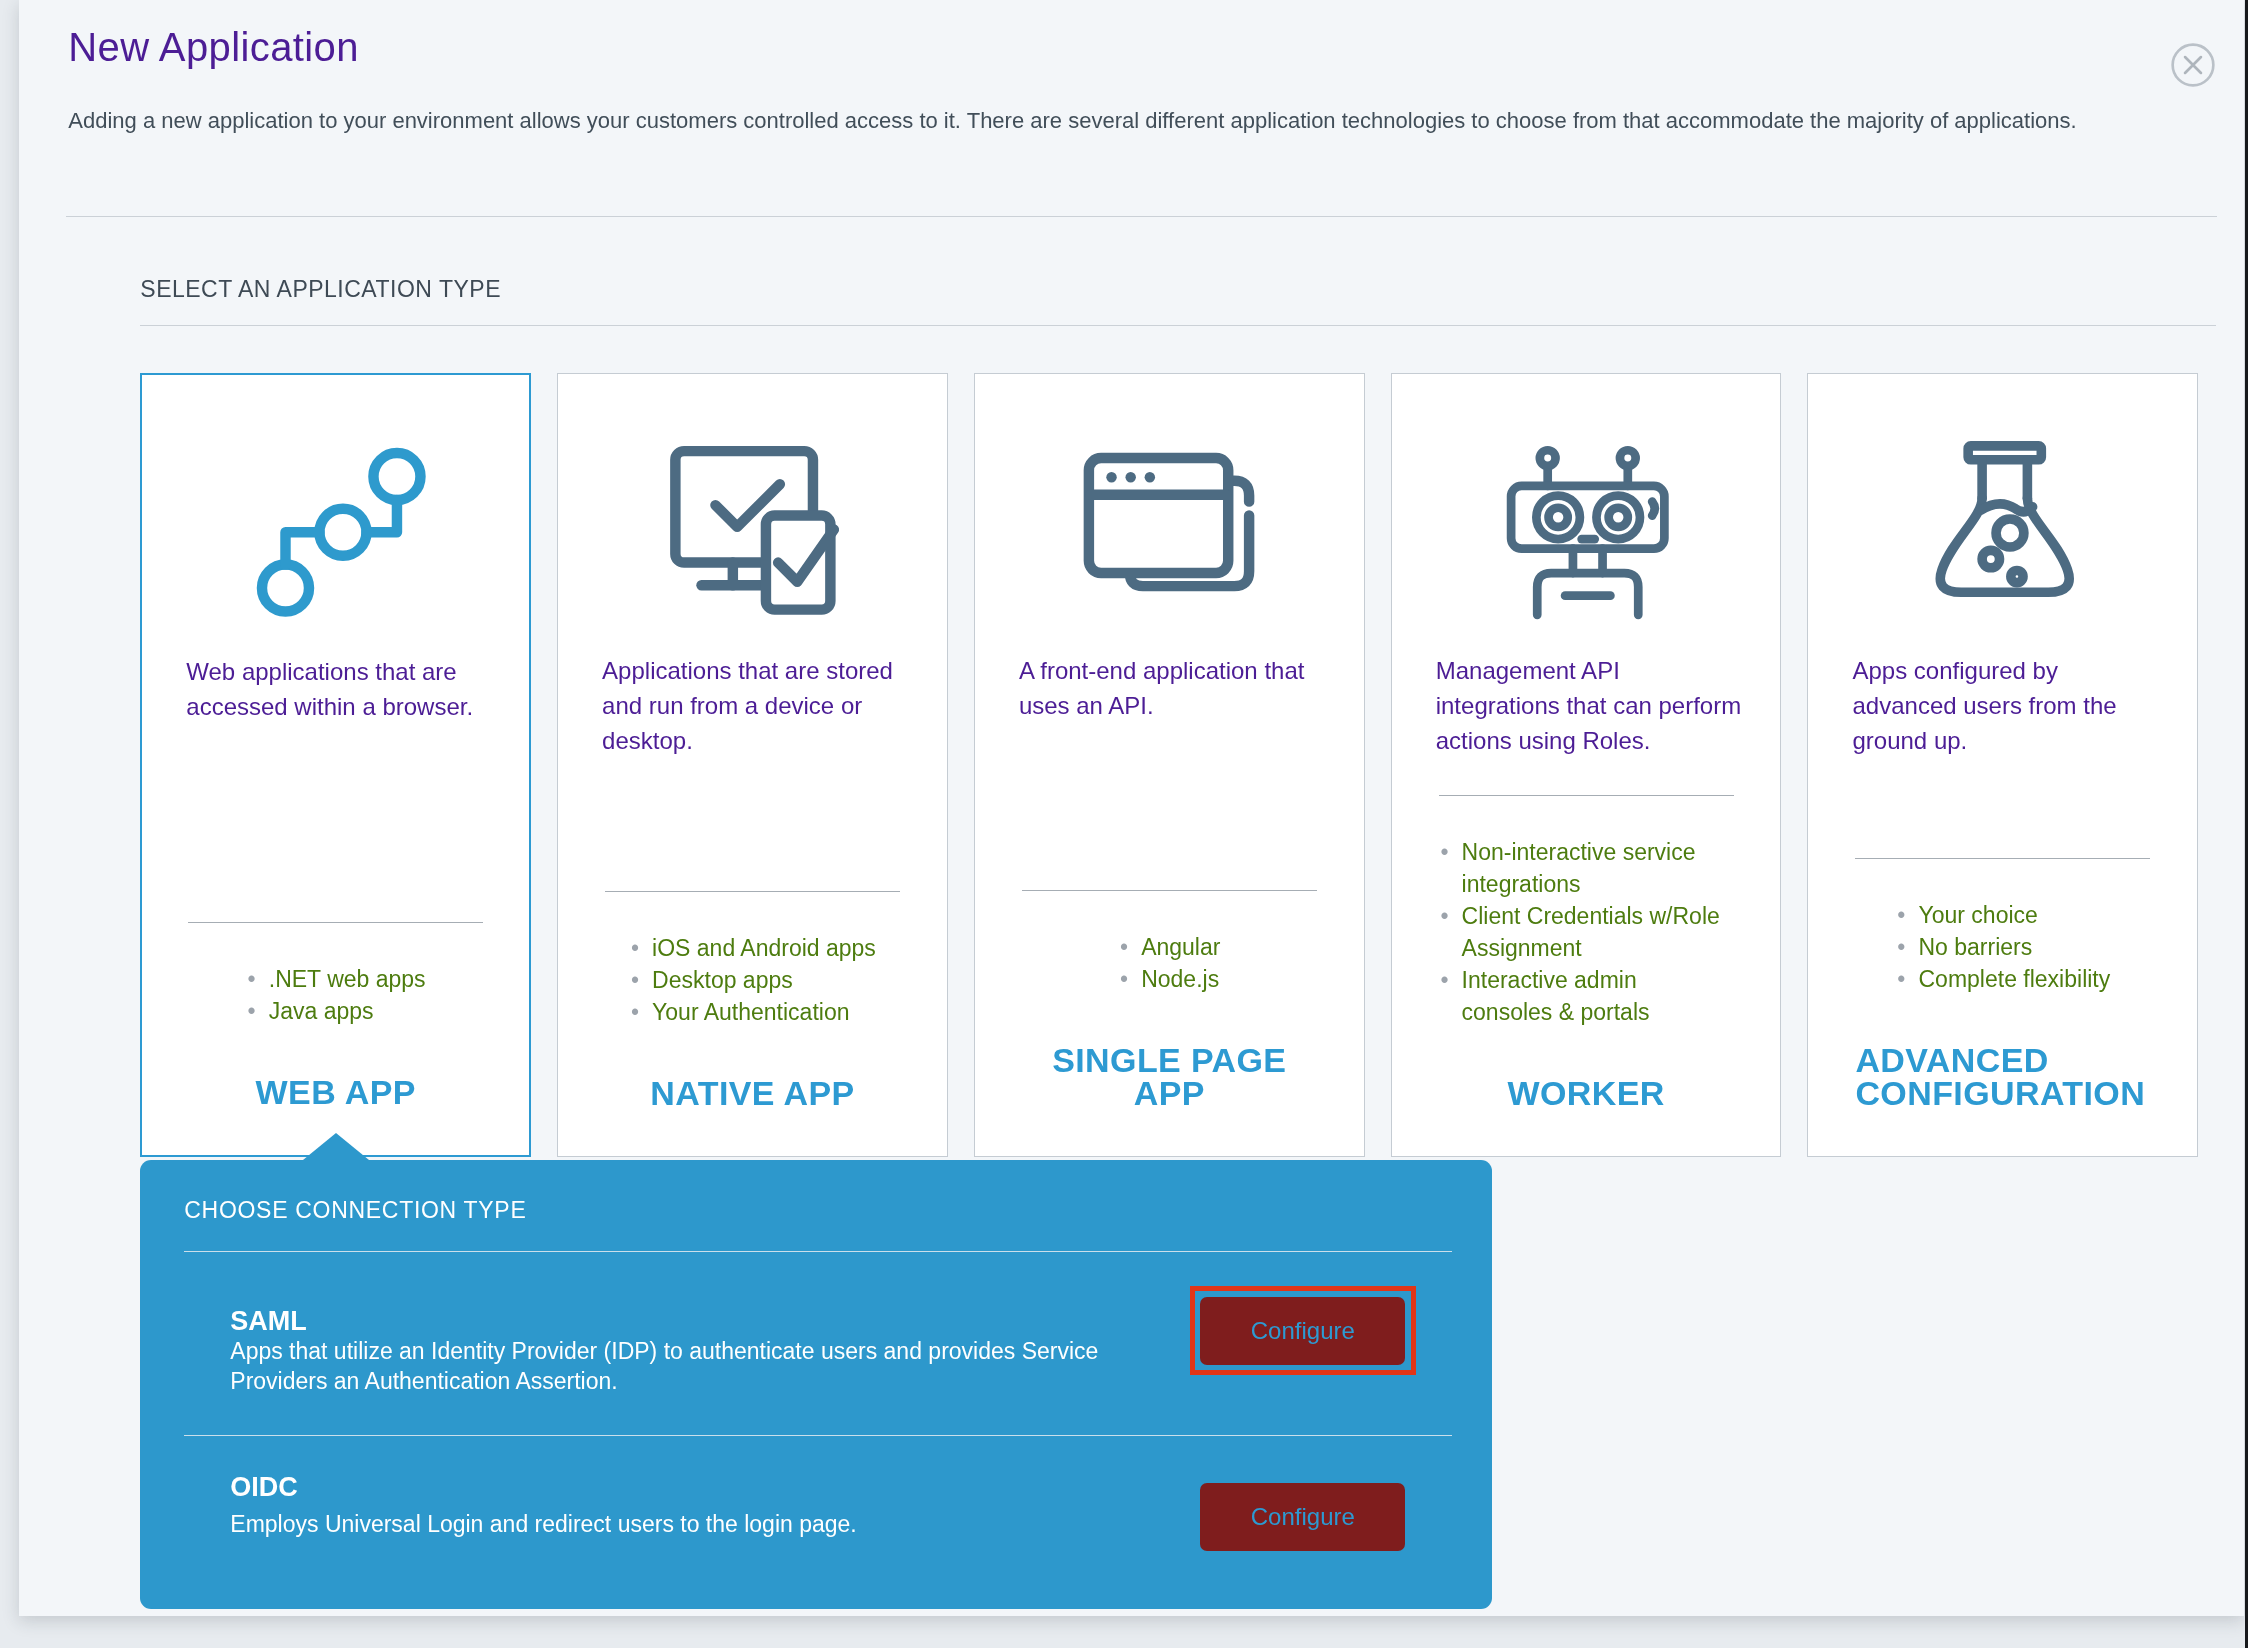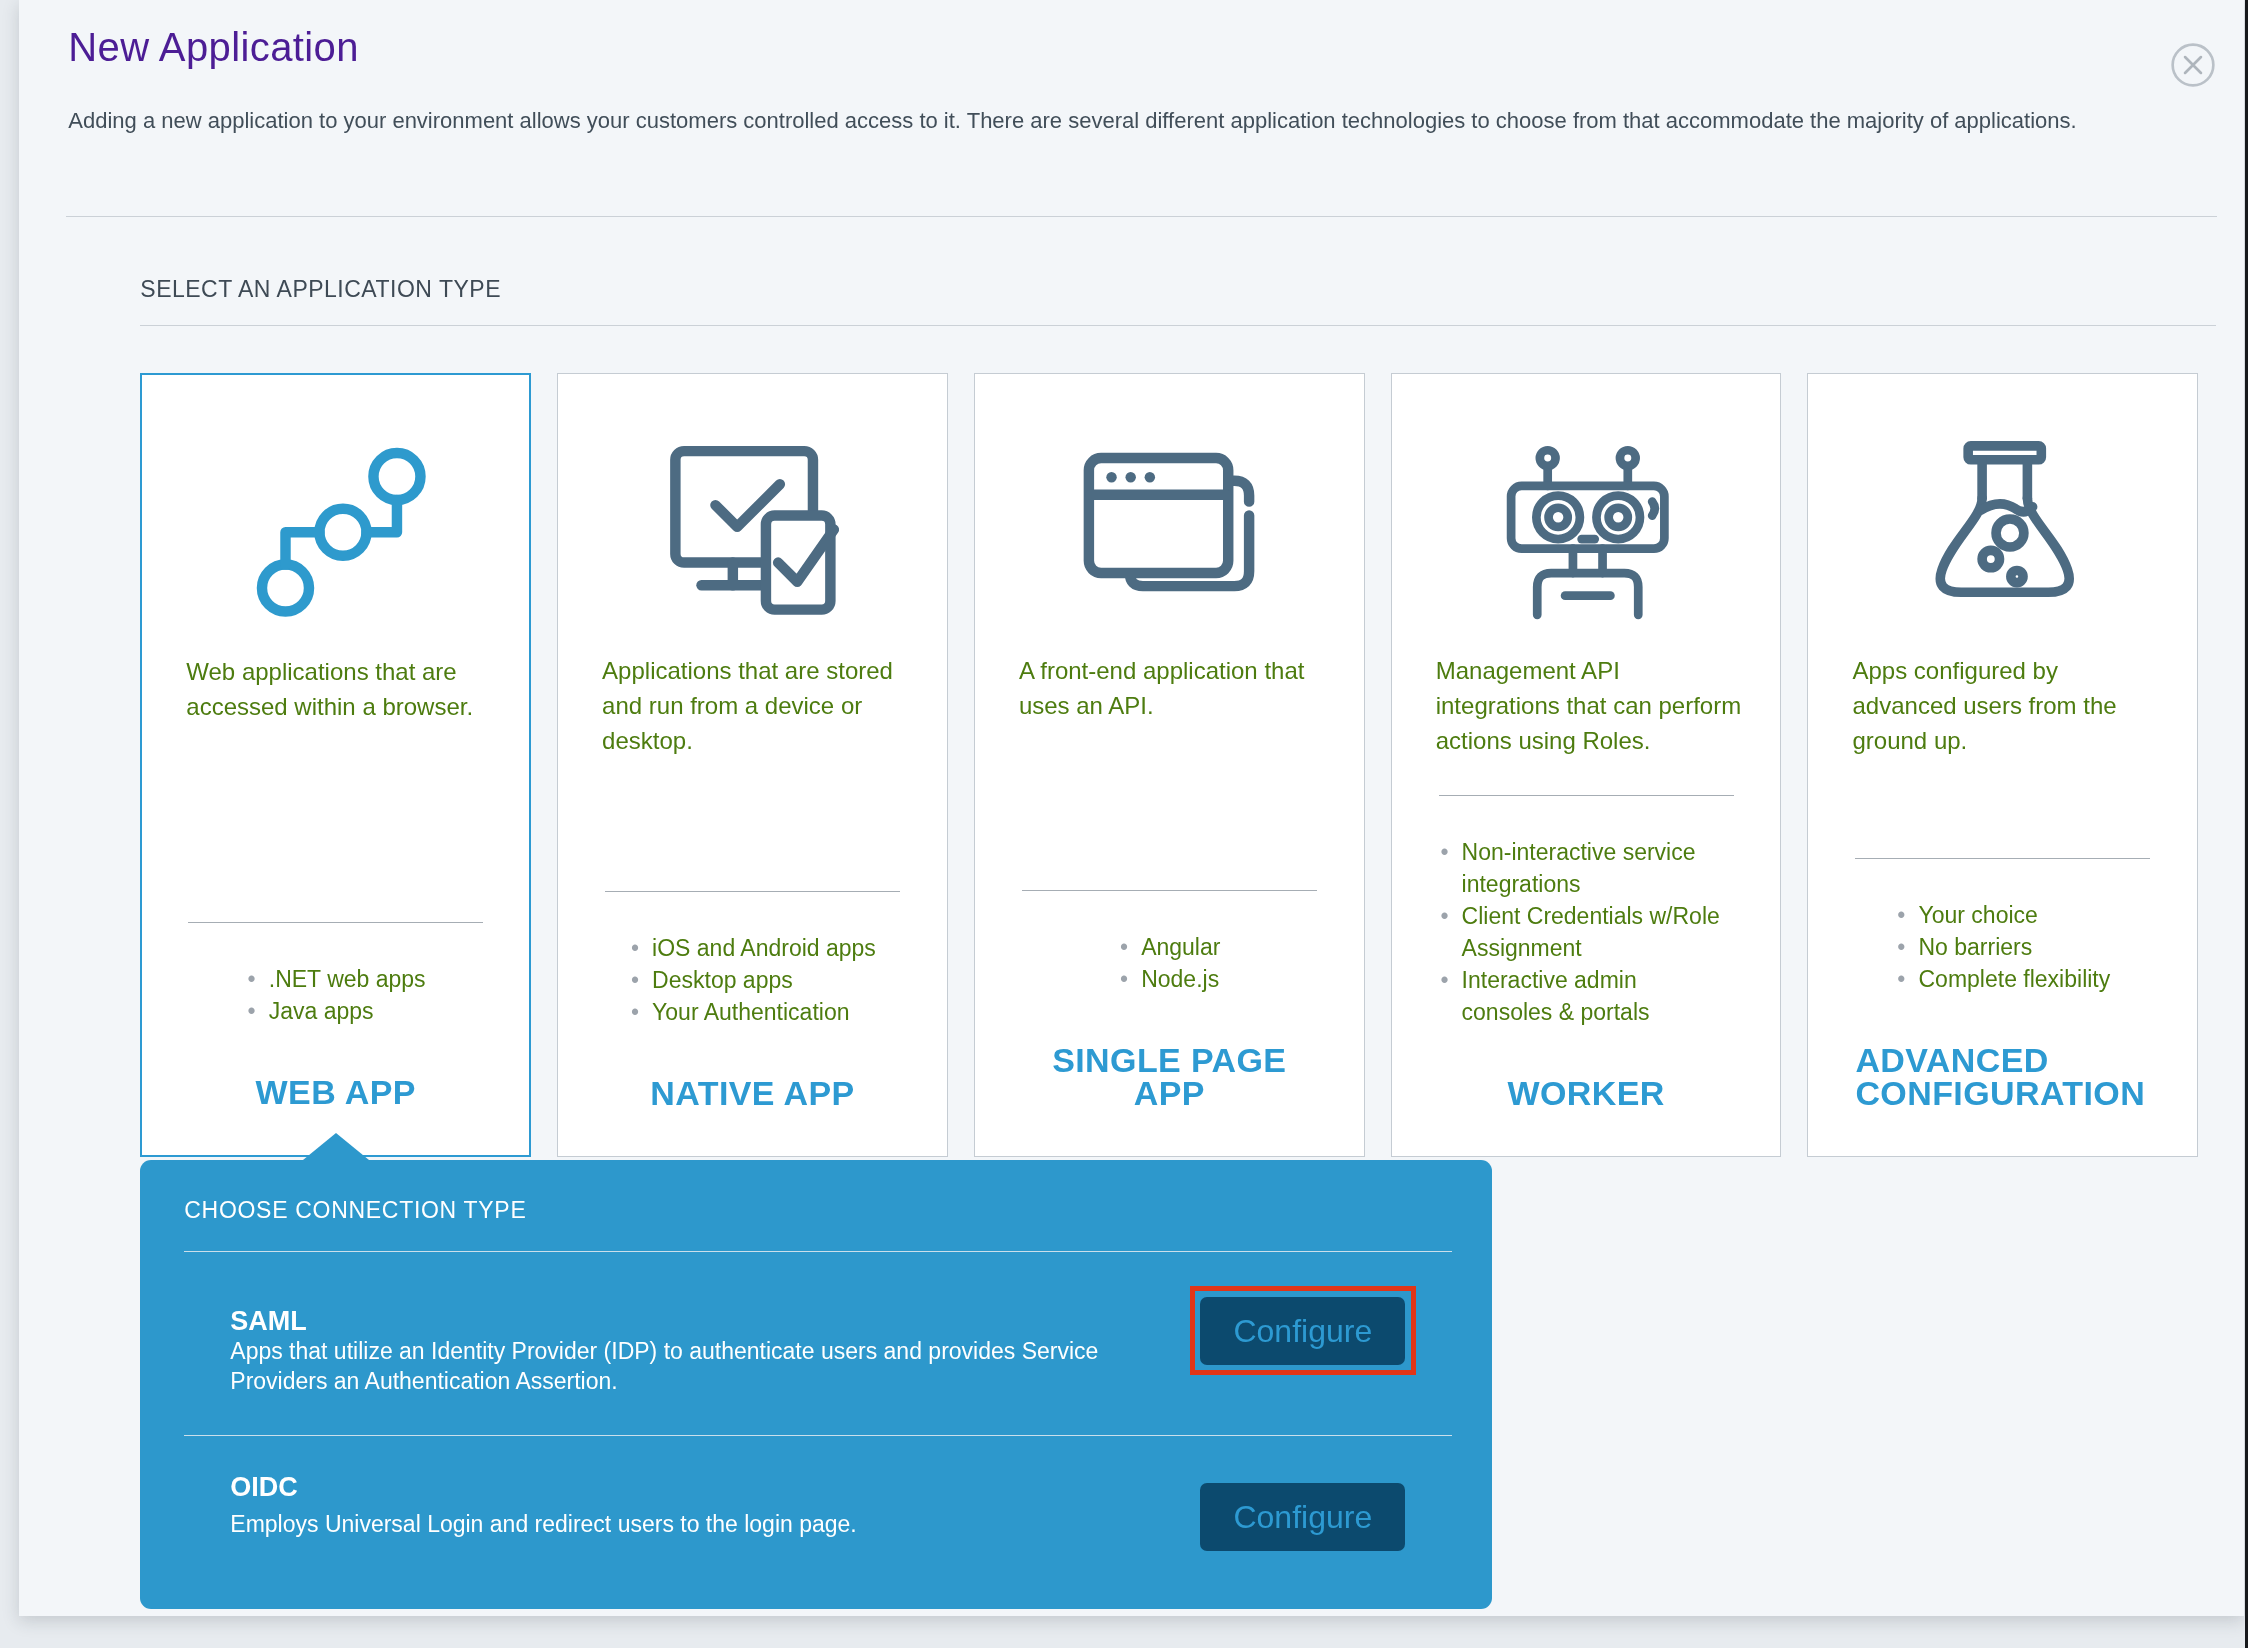--- a/index.html
+++ b/index.html
@@ -28,21 +28,21 @@
   
   .cards{position:absolute;left:121px;top:373px;width:2058px;display:flex;gap:26px;}
   .card{
     width:391px;height:784px;background:#FFFFFF;border:1.8px solid #C5CCD3;
     box-sizing:border-box;display:flex;flex-direction:column;cursor:pointer;
   }
   .card.selected{border:2.6px solid #2D9AD2;}
   .card-icon{height:209px;margin-top:51px;display:flex;align-items:center;justify-content:center;}
   .card-icon svg{width:218px;height:209px;}
   .card-desc{
-    padding:19.3px 33px 0 44px;font-size:24px;line-height:35px;color:#4d7c0f;
+    padding:19.3px 33px 0 44px;font-size:24px;line-height:35px;color:#4c1d95;
   }
   .card-bottom{
     margin-top:auto;margin-bottom:46px;width:295px;align-self:center;
     border-top:1.8px solid #A6ADB4;padding-top:40px;
   }
   .card-bullets{margin:0 auto;padding:0;display:table;}
   .card-bullets li{
     list-style:none;position:relative;padding-left:23px;
     font-size:23px;line-height:32px;color:#4d7c0f;
   }
@@ -66,22 +66,22 @@
   .panel-heading{position:absolute;left:44px;top:37px;font-size:23px;letter-spacing:0.7px;color:#FFFFFF;}
   .panel-hr1{position:absolute;left:44px;top:91px;width:1268px;border-top:1.8px solid rgba(230,235,240,.85);}
   .panel-hr2{position:absolute;left:44px;top:275px;width:1268px;border-top:1.8px solid rgba(230,235,240,.85);}
   .opt-title{position:absolute;left:90px;font-size:27px;font-weight:700;color:#FFFFFF;}
   .opt-desc{position:absolute;left:90px;max-width:966px;font-size:23px;line-height:30px;color:#FFFFFF;}
   .opt1-title{top:146px;}
   .opt1-desc{top:176px;}
   .opt2-title{top:312px;}
   .opt2-desc{top:349px;}
   .configure-btn{
-    position:absolute;width:205px;height:68px;background:#0c4a6e;border:none;border-radius:7px;
-    font-family:"Liberation Sans",sans-serif;font-size:32px;color:#2D9AD2;cursor:pointer;
+    position:absolute;width:205px;height:68px;background:#7f1d1d;border:none;border-radius:7px;
+    font-family:"Liberation Sans",sans-serif;font-size:24px;color:#2D9AD2;cursor:pointer;
     display:flex;align-items:center;justify-content:center;
   }
   .btn1{left:1060px;top:137px;}
   .btn2{left:1060px;top:323px;}
   .highlight-box{
     position:absolute;left:1050px;top:126px;width:216px;height:79px;
     border:5.3px solid #E23517;pointer-events:none;
   }
 </style>
 </head>

